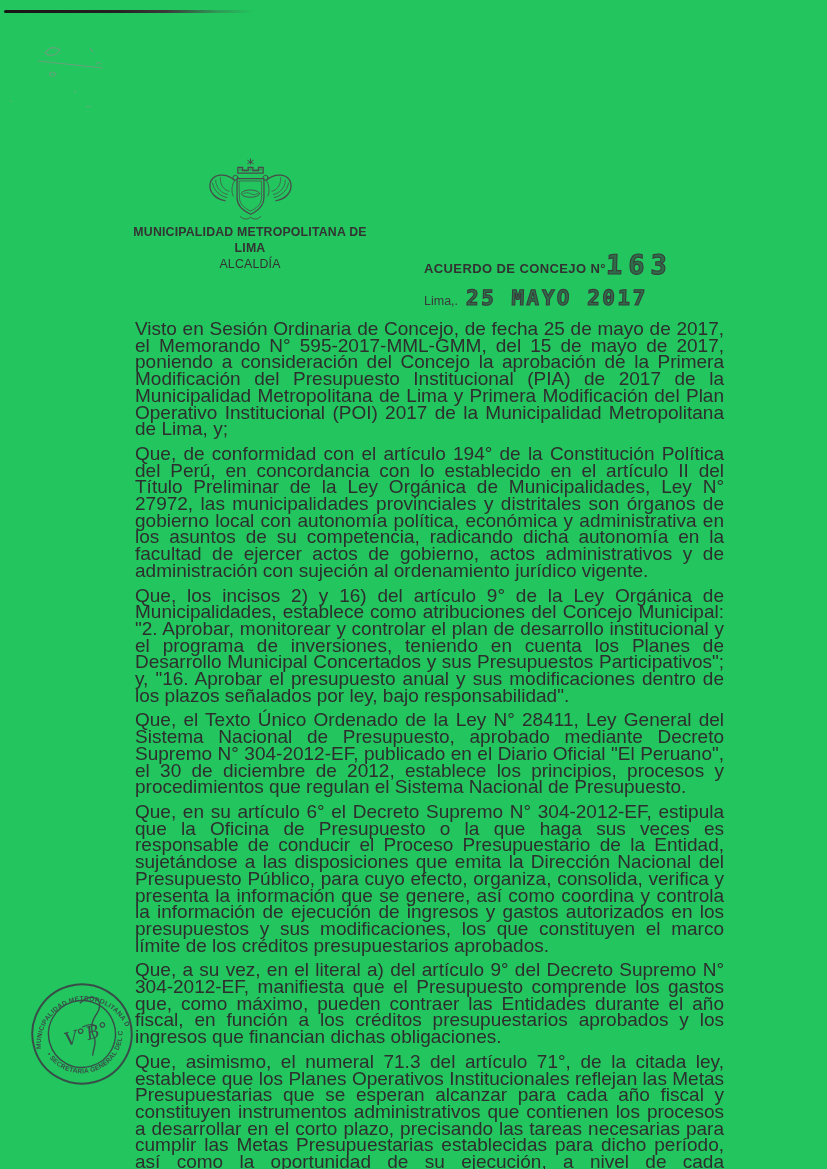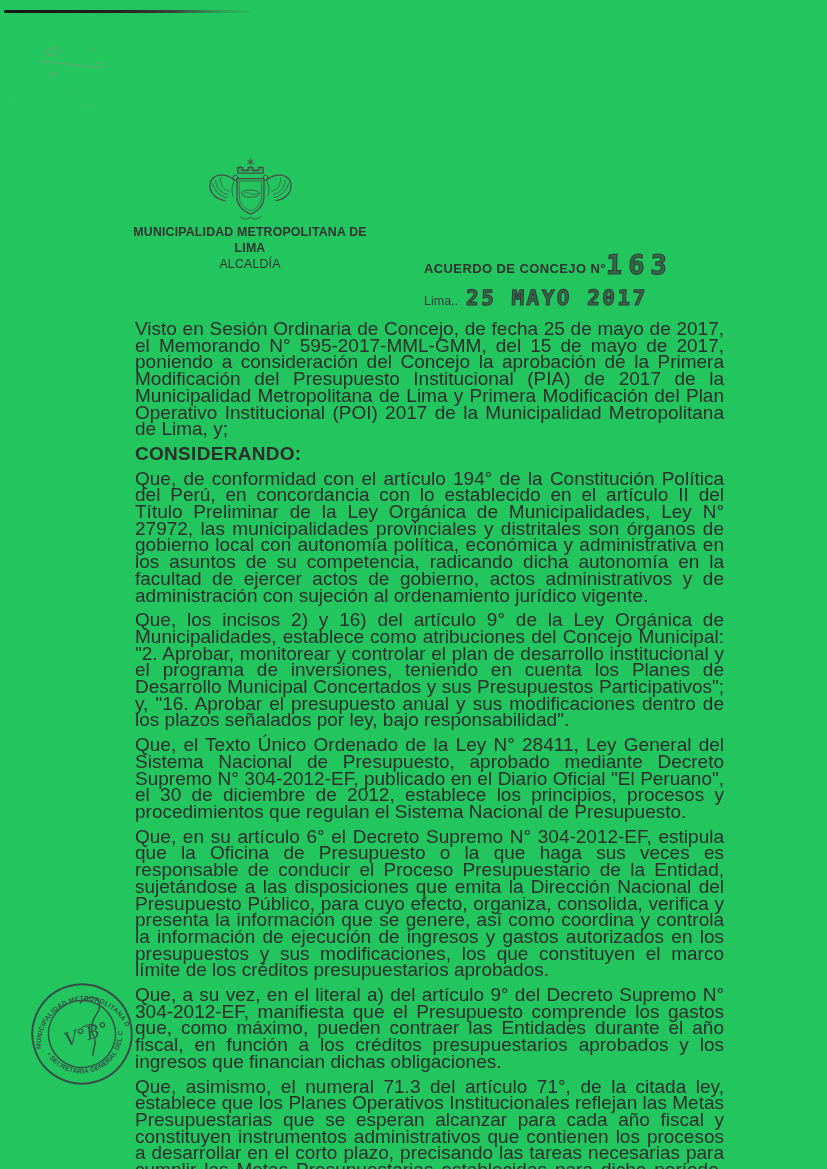--- a/index.html
+++ b/index.html
@@ -130,21 +130,20 @@
       <span class="stencil acuerdo-number">163</span>
     </div>
     <div class="date-row">
       <span class="place-label">Lima,.</span>
       <span class="stencil date-stamp">25 MAYO 2017</span>
     </div>
   </div>
 
   <div class="body-text">
     <p class="para">Visto en Sesión Ordinaria de Concejo, de fecha 25 de mayo de 2017, el Memorando N° 595-2017-MML-GMM, del 15 de mayo de 2017, poniendo a consideración del Concejo la aprobación de la Primera Modificación del Presupuesto Institucional (PIA) de 2017 de la Municipalidad Metropolitana de Lima y Primera Modificación del Plan Operativo Institucional (POI) 2017 de la Municipalidad Metropolitana de Lima, y;</p>
-    <p class="para heading">CONSIDERANDO:</p>
     <p class="para">Que, de conformidad con el artículo 194° de la Constitución Política del Perú, en concordancia con lo establecido en el artículo II del Título Preliminar de la Ley Orgánica de Municipalidades, Ley N° 27972, las municipalidades provinciales y distritales son órganos de gobierno local con autonomía política, económica y administrativa en los asuntos de su competencia, radicando dicha autonomía en la facultad de ejercer actos de gobierno, actos administrativos y de administración con sujeción al ordenamiento jurídico vigente.</p>
     <p class="para">Que, los incisos 2) y 16) del artículo 9° de la Ley Orgánica de Municipalidades, establece como atribuciones del Concejo Municipal: "2. Aprobar, monitorear y controlar el plan de desarrollo institucional y el programa de inversiones, teniendo en cuenta los Planes de Desarrollo Municipal Concertados y sus Presupuestos Participativos"; y, "16. Aprobar el presupuesto anual y sus modificaciones dentro de los plazos señalados por ley, bajo responsabilidad".</p>
     <p class="para">Que, el Texto Único Ordenado de la Ley N° 28411, Ley General del Sistema Nacional de Presupuesto, aprobado mediante Decreto Supremo N° 304-2012-EF, publicado en el Diario Oficial "El Peruano", el 30 de diciembre de 2012, establece los principios, procesos y procedimientos que regulan el Sistema Nacional de Presupuesto.</p>
     <p class="para">Que, en su artículo 6° el Decreto Supremo N° 304-2012-EF, estipula que la Oficina de Presupuesto o la que haga sus veces es responsable de conducir el Proceso Presupuestario de la Entidad, sujetándose a las disposiciones que emita la Dirección Nacional del Presupuesto Público, para cuyo efecto, organiza, consolida, verifica y presenta la información que se genere, así como coordina y controla la información de ejecución de ingresos y gastos autorizados en los presupuestos y sus modificaciones, los que constituyen el marco límite de los créditos presupuestarios aprobados.</p>
     <p class="para">Que, a su vez, en el literal a) del artículo 9° del Decreto Supremo N° 304-2012-EF, manifiesta que el Presupuesto comprende los gastos que, como máximo, pueden contraer las Entidades durante el año fiscal, en función a los créditos presupuestarios aprobados y los ingresos que financian dichas obligaciones.</p>
     <p class="para">Que, asimismo, el numeral 71.3 del artículo 71°, de la citada ley, establece que los Planes Operativos Institucionales reflejan las Metas Presupuestarias que se esperan alcanzar para cada año fiscal y constituyen instrumentos administrativos que contienen los procesos a desarrollar en el corto plazo, precisando las tareas necesarias para cumplir las Metas Presupuestarias establecidas para dicho período, así como la oportunidad de su ejecución, a nivel de cada dependencia orgánica.</p>
   </div>
 
   <svg class="stamp" width="108" height="108" viewBox="0 0 100 100">
     <defs>

